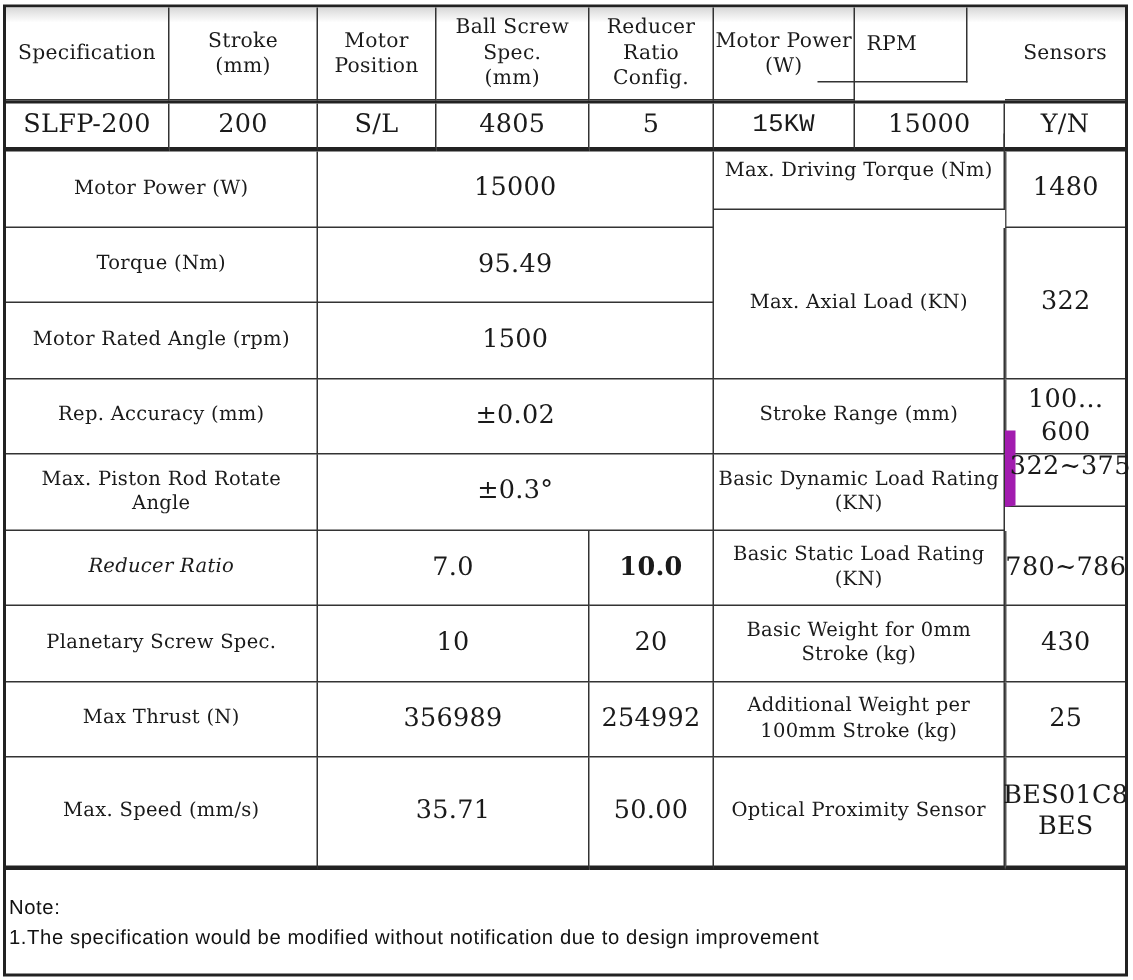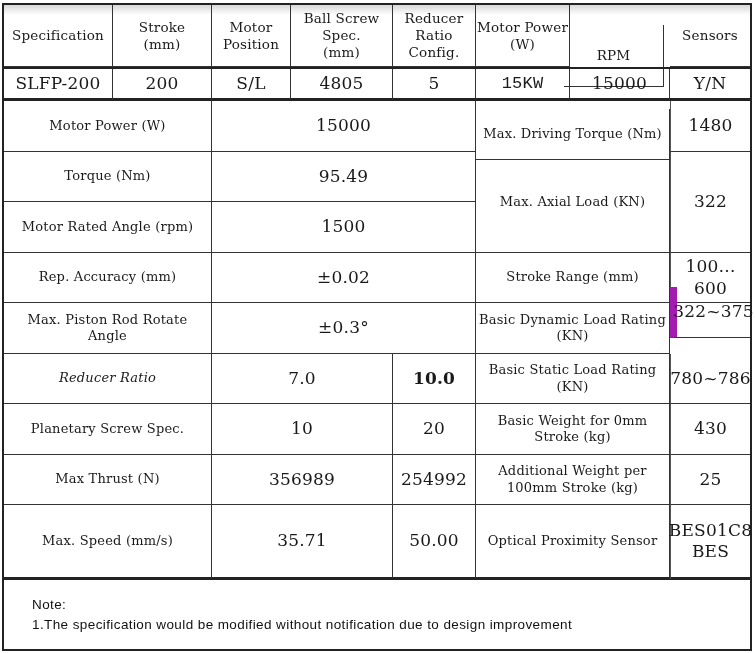--- a/index.html
+++ b/index.html
@@ -10,21 +10,21 @@
   .cell { position: absolute; box-sizing: border-box; display: flex; align-items: center;
           justify-content: center; text-align: center; border-right: 1px solid #333;
           border-bottom: 1px solid #333; line-height: 1.25; letter-spacing: 0.2px; }
   .hdr { font-size: 13.5px; }
   .val { font-size: 17px; }
   .lbl { font-size: 13px; }
   .big { font-size: 17px; }
   .noright { border-right: none; }
   .thick-bottom { border-bottom: 3px solid #222; }
   .note { position: absolute; left: 2px; top: 590px; font-family: "Liberation Sans", "DejaVu Sans", sans-serif;
-          font-size: 13.5px; line-height: 20px; letter-spacing: 0.4px; color: #111; margin-left: 26px; }
+          font-size: 13.5px; line-height: 20px; letter-spacing: 0.4px; color: #111; }
   .topshade { position: absolute; left: 0; top: 0; width: 100%; height: 10px;
               background: linear-gradient(#d8d8d8, rgba(255,255,255,0)); pointer-events: none; }
 </style>
 </head>
 <body>
 
 <div class="sheet">
   <div class="topshade"></div>
 
   <div class="cell hdr" style="left:0;top:0;width:109px;height:62px;white-space:pre-line;">Specification</div>
@@ -33,21 +33,21 @@
   <div class="cell hdr" style="left:208px;top:0;width:79px;height:62px;white-space:pre-line;">Motor
 Position</div>
   <div class="cell hdr" style="left:287px;top:0;width:102px;height:62px;white-space:pre-line;">Ball Screw
 Spec.
 (mm)</div>
   <div class="cell hdr" style="left:389px;top:0;width:83px;height:62px;white-space:pre-line;">Reducer
 Ratio
 Config.</div>
   <div class="cell hdr" style="left:472px;top:0;width:94px;height:62px;white-space:pre-line;">Motor Power
 (W)</div>
-  <div class="cell hdr" style="left:560px;top:0;width:100px;height:62px;white-space:pre-line;margin-top:20px;">RPM</div>
+  <div class="cell hdr" style="left:541px;top:0;width:100px;height:50px;white-space:pre-line;">RPM</div>
   <div class="cell hdr noright" style="left:666px;top:0;width:80px;height:62px;white-space:pre-line;">Sensors</div>
   <div style="position:absolute;left:0;top:62px;width:746px;height:2px;background:#222;"></div>
 
   <div class="cell val thick-bottom" style="left:0;top:64px;width:109px;height:32px;">SLFP-200</div>
   <div class="cell val thick-bottom" style="left:109px;top:64px;width:99px;height:32px;">200</div>
   <div class="cell val thick-bottom" style="left:208px;top:64px;width:79px;height:32px;">S/L</div>
   <div class="cell val thick-bottom" style="left:287px;top:64px;width:102px;height:32px;">4805</div>
   <div class="cell val thick-bottom" style="left:389px;top:64px;width:83px;height:32px;">5</div>
   <div class="cell val thick-bottom" style="left:472px;top:64px;width:94px;height:32px;font-family:Liberation Mono, monospace;">15KW</div>
   <div class="cell val thick-bottom" style="left:566px;top:64px;width:100px;height:32px;">15000</div>
@@ -72,21 +72,21 @@
 
   <div class="cell big" style="left:208px;top:349px;width:181px;height:50px;">7.0</div>
   <div class="cell big" style="left:389px;top:349px;width:83px;height:50px;font-weight:bold;">10.0</div>
   <div class="cell big" style="left:208px;top:399px;width:181px;height:51px;text-align:center;">10</div>
   <div class="cell big" style="left:389px;top:399px;width:83px;height:51px;">20</div>
   <div class="cell big" style="left:208px;top:450px;width:181px;height:50px;">356989</div>
   <div class="cell big" style="left:389px;top:450px;width:83px;height:50px;">254992</div>
   <div class="cell big thick-bottom" style="left:208px;top:500px;width:181px;height:75px;">35.71</div>
   <div class="cell big thick-bottom" style="left:389px;top:500px;width:83px;height:75px;">50.00</div>
 
-  <div class="cell lbl" style="left:472px;top:104px;width:194px;height:51px;">Max. Driving Torque (Nm)</div>
+  <div class="cell lbl" style="left:472px;top:84px;width:194px;height:51px;">Max. Driving Torque (Nm)</div>
   <div class="cell lbl" style="left:472px;top:147px;width:194px;height:101px;">Max. Axial Load (KN)</div>
   <div class="cell lbl" style="left:472px;top:248px;width:194px;height:50px;">Stroke Range (mm)</div>
   <div class="cell lbl" style="left:472px;top:298px;width:194px;height:51px;white-space:pre-line;">Basic Dynamic Load Rating
 (KN)</div>
   <div class="cell lbl" style="left:472px;top:349px;width:194px;height:50px;white-space:pre-line;">Basic Static Load Rating
 (KN)</div>
   <div class="cell lbl" style="left:472px;top:399px;width:194px;height:51px;white-space:pre-line;">Basic Weight for 0mm
 Stroke (kg)</div>
   <div class="cell lbl" style="left:472px;top:450px;width:194px;height:50px;white-space:pre-line;">Additional Weight per
 100mm Stroke (kg)</div>

